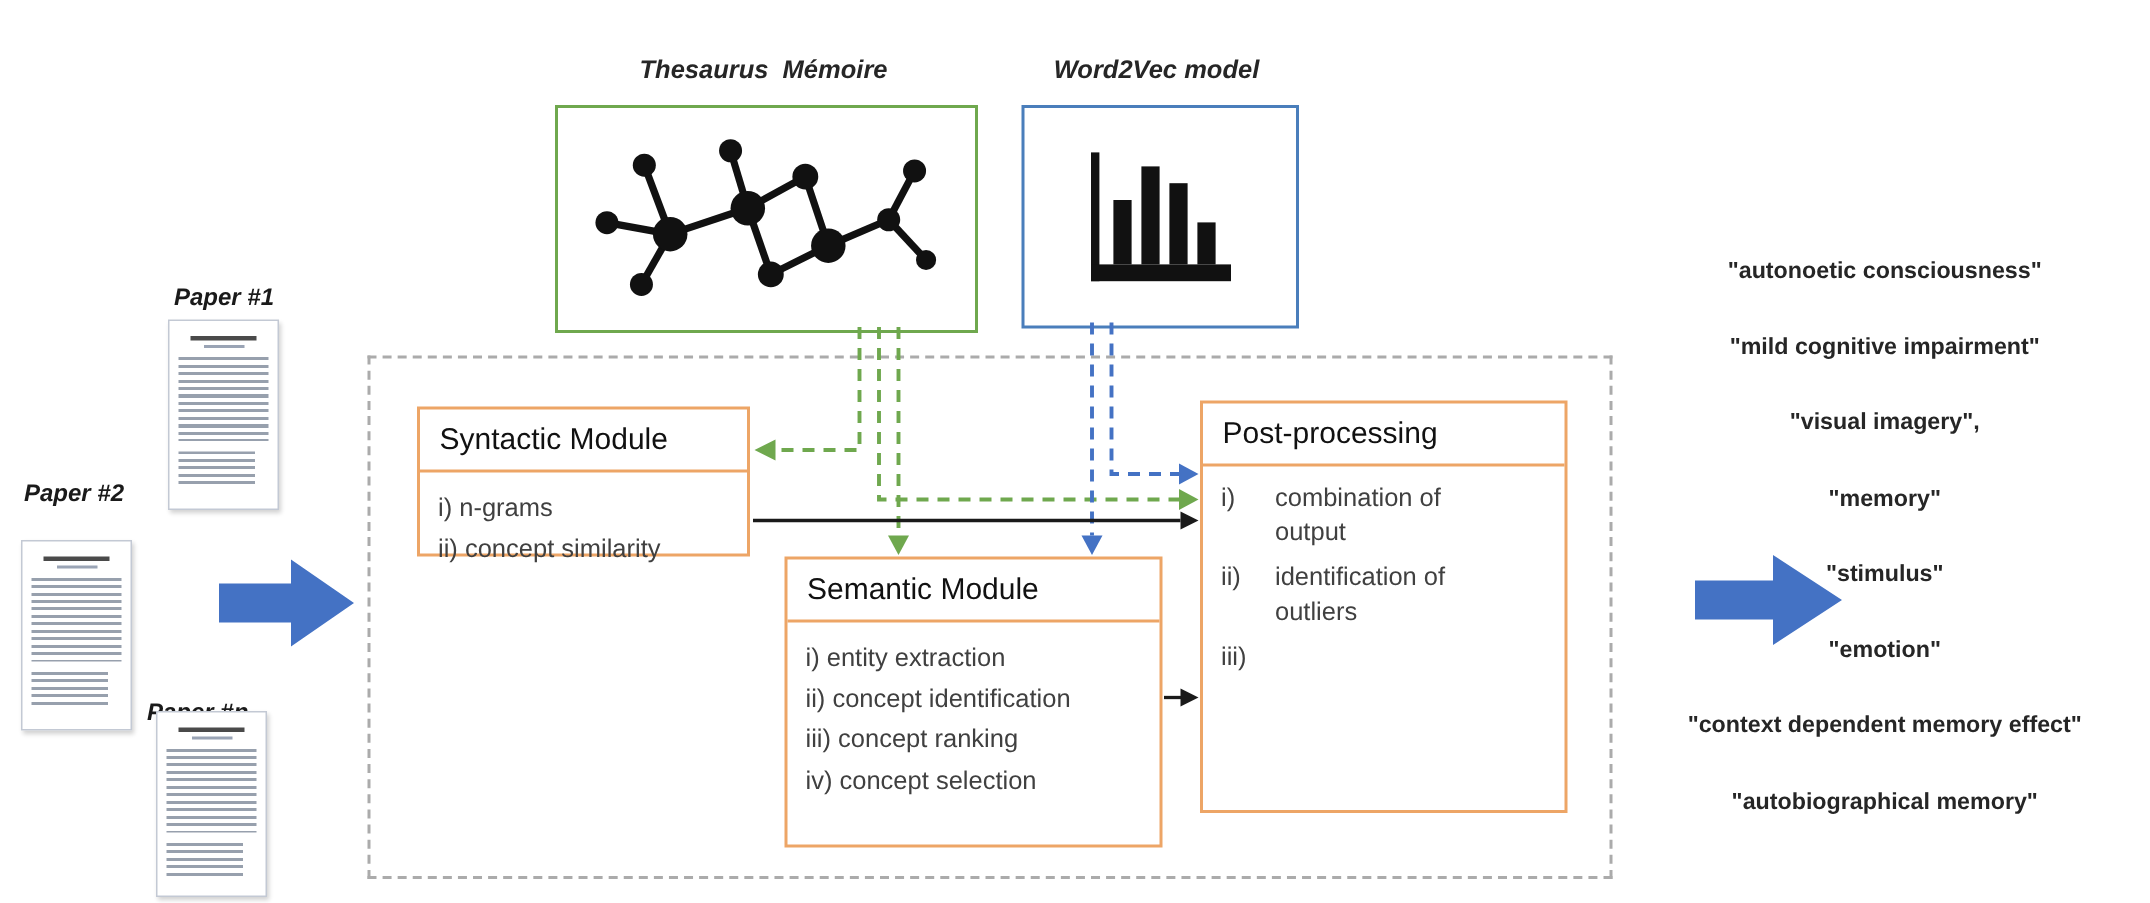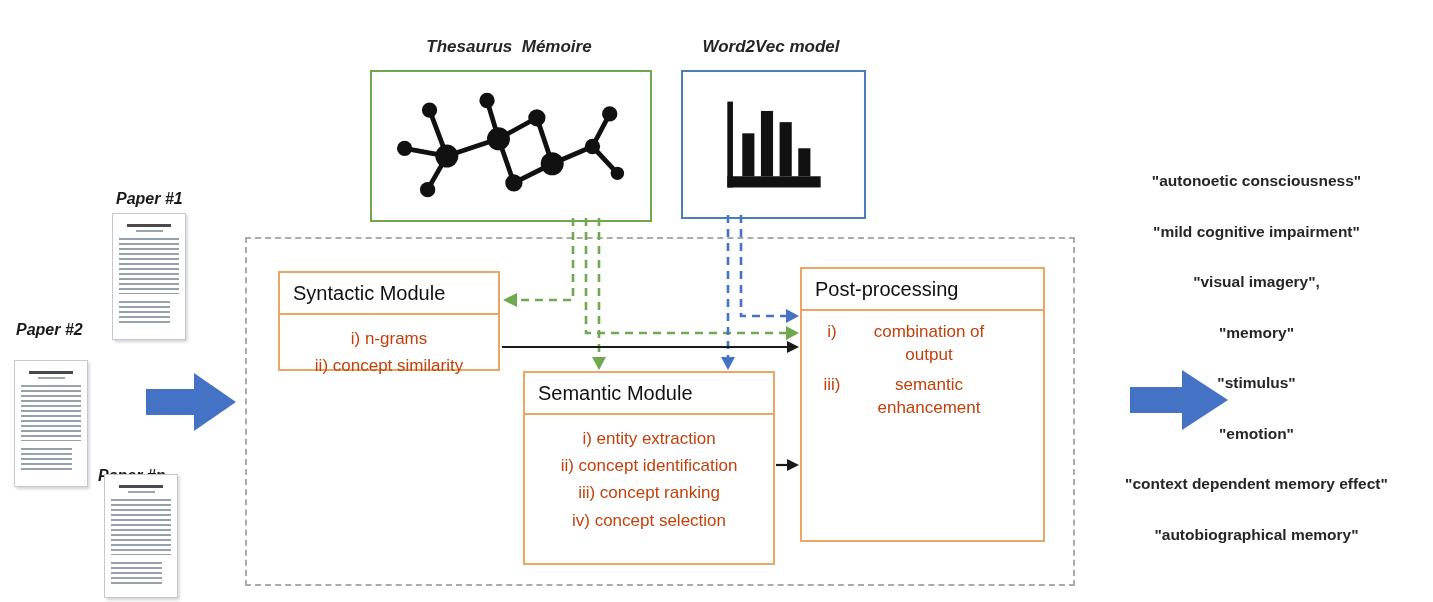--- a/index.html
+++ b/index.html
@@ -41,21 +41,21 @@
     position:absolute; left:245px; top:237px; width:830px; height:349px;
     border:2px dashed #ababab; box-sizing:border-box; z-index:1;
   }
 
   
   .module { position:absolute; border:2px solid #EDA566; background:#fff; box-sizing:border-box; z-index:2; }
   .module-title {
     font-size:20px; color:#111; padding:9px 13px 8px;
     border-bottom:2px solid #EDA566;
   }
-  .module-body { padding:10px 12px; font-size:17px; line-height:1.6; color:#c2410c;text-align:center; }
+  .module-body { padding:10px 12px; font-size:17px; line-height:1.6; color:#404040; }
   .syntactic { left:278px; top:271px; width:222px; height:100px; }
   .semantic  { left:523px; top:371px; width:252px; height:194px; }
   .post      { left:800px; top:267px; width:245px; height:275px; }
   .pp-row { display:flex; margin-bottom:7px; line-height:1.35; }
   .pp-num { width:36px; flex:0 0 36px; }
   .pp-text { width:158px; }
 
   
   .overlay { position:absolute; left:0; top:0; width:1433px; height:602px; z-index:6; pointer-events:none; }
   .big-arrow { position:absolute; z-index:3; }
@@ -170,22 +170,25 @@
   </div>
 
   <div class="module post">
     <div class="module-title">Post-processing</div>
     <div class="module-body">
       <div class="pp-row">
         <span class="pp-num">i)</span>
         <span class="pp-text">combination of output</span>
       </div>
       <div class="pp-row">
+        <span class="pp-num">ii)</span>
+        <span class="pp-text">identification of outliers</span>
+      </div>
+      <div class="pp-row">
         <span class="pp-num">iii)</span>
-        <span class="pp-text">semantic enhancement</span>
       </div>
     </div>
   </div>
 
   <svg class="overlay" viewBox="0 0 1433 602">
 
     <g stroke="#6FA84E" stroke-width="2.6" fill="none" stroke-dasharray="8 6">
       <path d="M573 218 V300 H518"></path>
       <path d="M586 218 V333 H786"></path>
       <path d="M599 218 V357"></path>

